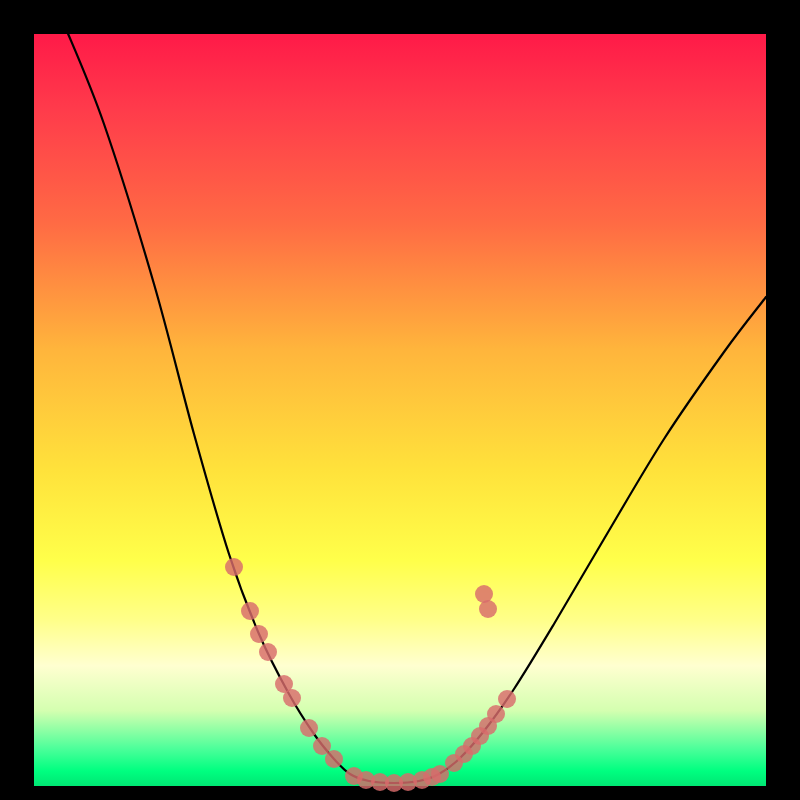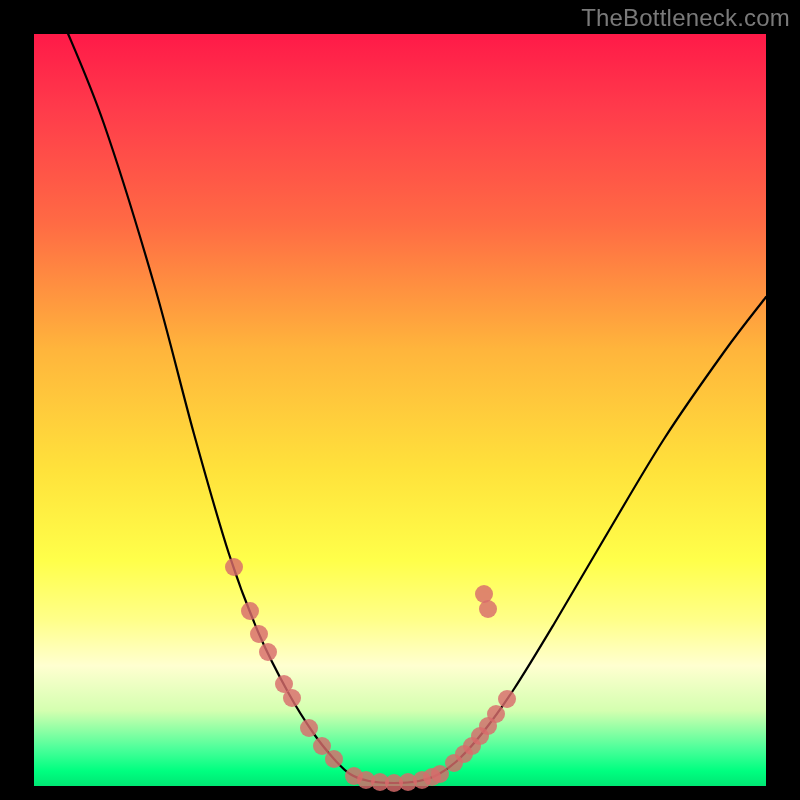--- a/index.html
+++ b/index.html
@@ -56,21 +56,20 @@
     width: 732px;
     height: 752px;
     overflow: visible;
   }
 </style>
 </head>
 <body>
 
 <div class="frame">
 
-  <div class="watermark">TheBottleneck.com</div>
 
   <div class="plot">
     <svg class="curve" viewBox="0 0 732 752" preserveAspectRatio="none">
       <path id="curve-path" fill="none" stroke="#000000" stroke-width="2.2" stroke-linecap="round" stroke-linejoin="round" d="M 30 -10 C 36.7 6.7, 55.0 46.7, 70 90 C 85.0 133.3, 105.0 198.3, 120 250 C 135.0 301.7, 147.5 355.0, 160 400 C 172.5 445.0, 184.2 486.7, 195 520 C 205.8 553.3, 215.0 576.7, 225 600 C 235.0 623.3, 245.8 643.3, 255 660 C 264.2 676.7, 272.5 689.2, 280 700 C 287.5 710.8, 294.0 718.3, 300 725 C 306.0 731.7, 310.2 736.3, 316 740 C 321.8 743.7, 327.7 745.5, 335 747 C 342.3 748.5, 351.7 749.0, 360 749 C 368.3 749.0, 377.5 748.5, 385 747 C 392.5 745.5, 398.3 743.7, 405 740 C 411.7 736.3, 417.5 732.2, 425 725 C 432.5 717.8, 440.8 708.7, 450 697 C 459.2 685.3, 468.3 672.8, 480 655 C 491.7 637.2, 505.0 615.0, 520 590 C 535.0 565.0, 551.7 535.8, 570 505 C 588.3 474.2, 610.0 436.2, 630 405 C 650.0 373.8, 673.0 341.7, 690 318 C 707.0 294.3, 725.0 272.2, 732 263"></path>
       <g id="dots">
           <circle cx="200" cy="533" r="9" fill="#d86b6b" fill-opacity="0.82" stroke="#b24c4c" stroke-width="0"></circle>
           <circle cx="216" cy="577" r="9" fill="#d86b6b" fill-opacity="0.82" stroke="#b24c4c" stroke-width="0"></circle>
           <circle cx="225" cy="600" r="9" fill="#d86b6b" fill-opacity="0.82" stroke="#b24c4c" stroke-width="0"></circle>
           <circle cx="234" cy="618" r="9" fill="#d86b6b" fill-opacity="0.82" stroke="#b24c4c" stroke-width="0"></circle>
           <circle cx="250" cy="650" r="9" fill="#d86b6b" fill-opacity="0.82" stroke="#b24c4c" stroke-width="0"></circle>

